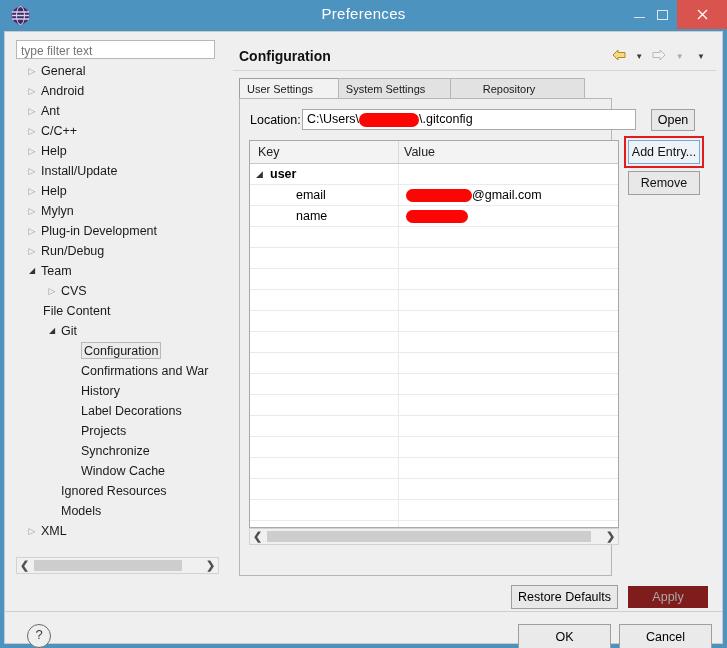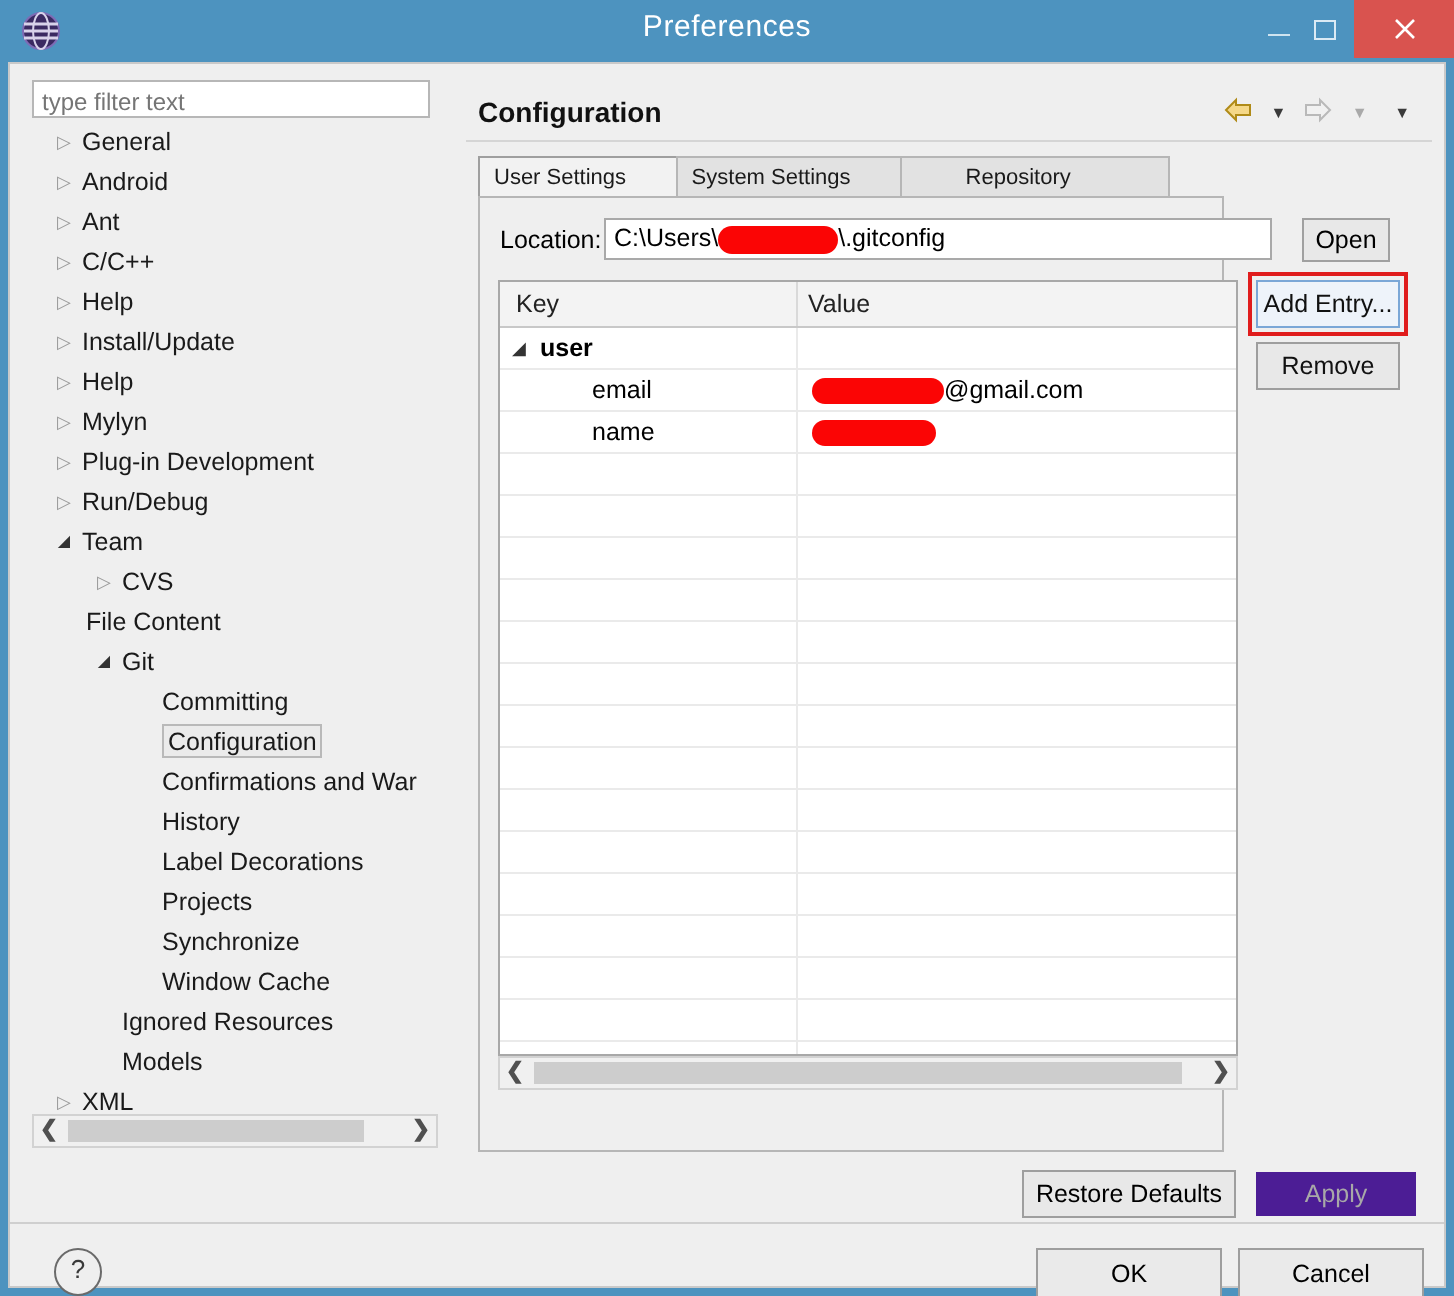--- a/index.html
+++ b/index.html
@@ -167,21 +167,21 @@
     border:2px solid #e01c1c;box-sizing:border-box;pointer-events:none;
   }
 
   .restore-btn{
     position:absolute;left:280px;top:549px;width:107px;height:24px;
     background:#e8e8e8;border:1px solid #9e9e9e;box-sizing:border-box;
     font-size:12.5px;text-align:center;line-height:22px;
   }
   .apply-btn{
     position:absolute;left:396px;top:549px;width:82px;height:24px;
-    background:#4c1d95;border:1px solid #efefef;box-sizing:border-box;
+    background:#7f1d1d;border:1px solid #efefef;box-sizing:border-box;
     font-size:12.5px;text-align:center;line-height:22px;color:#a8a8a8;
   }
 
   
   .bottom-sep{
     position:absolute;left:0;top:579px;width:717px;height:1px;background:#cfcfcf;
   }
   .help-icon{
     position:absolute;left:22px;top:592px;width:22px;height:22px;
     border:1px solid #6a6a6a;border-radius:50%;
@@ -280,23 +280,20 @@
             <span class="arrow" style="left: 30px;">▷</span>
             <span class="lbl" style="left: 45px;">CVS</span>
           </div>
           <div class="tree-row">
             <span class="lbl" style="left: 27px;">File Content</span>
           </div>
           <div class="tree-row">
             <span class="arrow" style="left: 30px; color: rgb(51, 51, 51); font-size: 8px;">◢</span>
             <span class="lbl" style="left: 45px;">Git</span>
           </div>
-          <div class="tree-row">
-            <span class="lbl" style="left: 65px;">Committing</span>
-          </div>
           <div class="tree-row sel">
             <span class="lbl" style="left: 65px;">Configuration</span>
           </div>
           <div class="tree-row">
             <span class="lbl" style="left: 65px;">Confirmations and War</span>
           </div>
           <div class="tree-row">
             <span class="lbl" style="left: 65px;">History</span>
           </div>
           <div class="tree-row">

